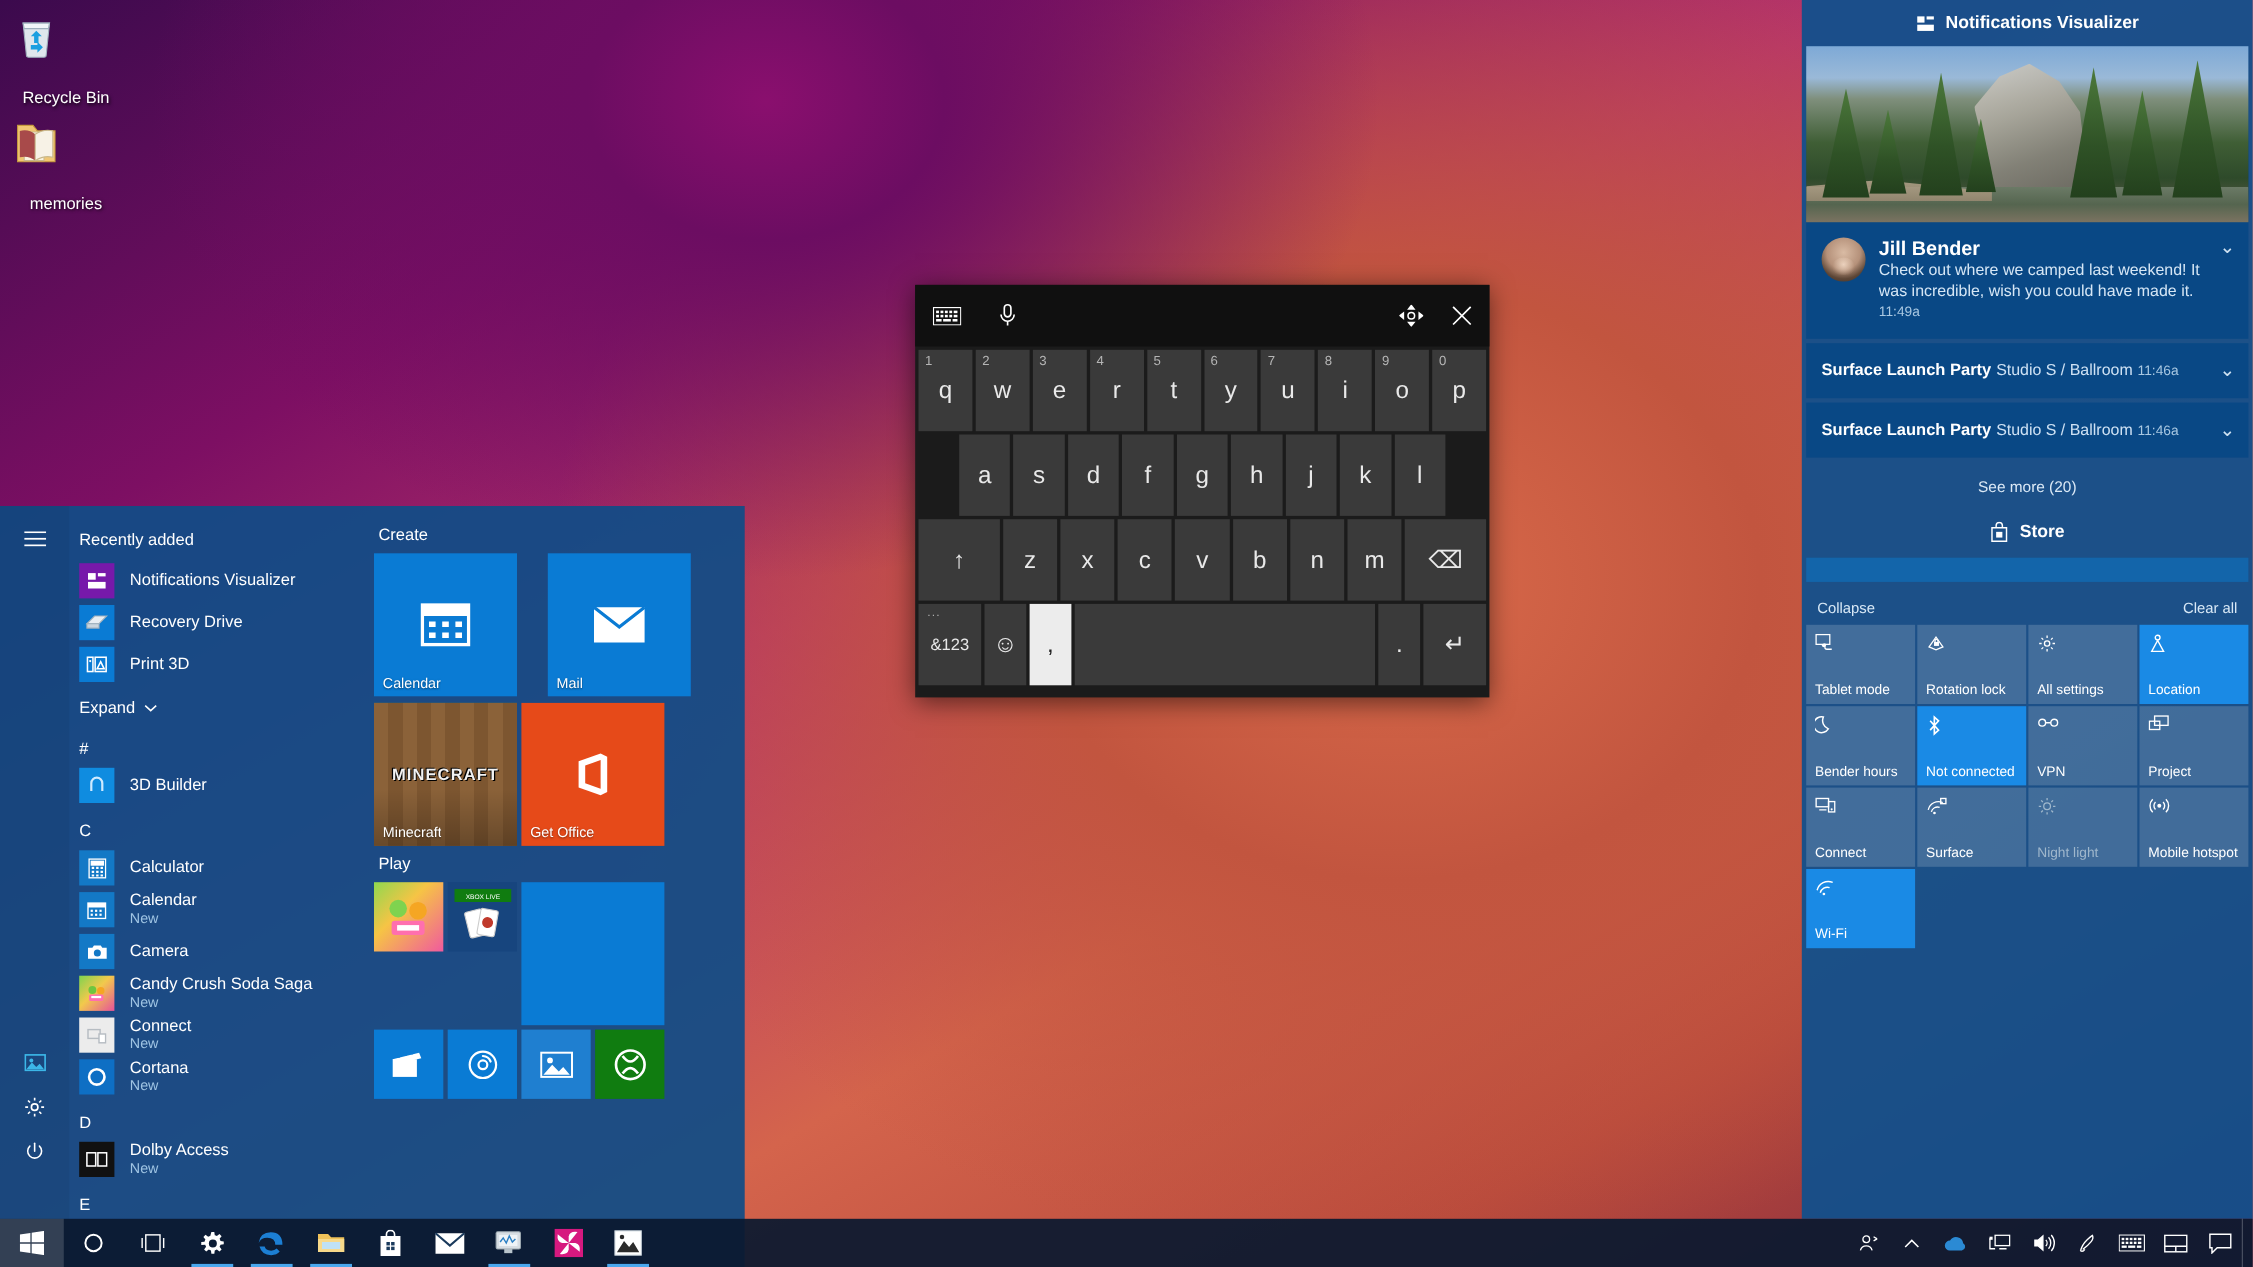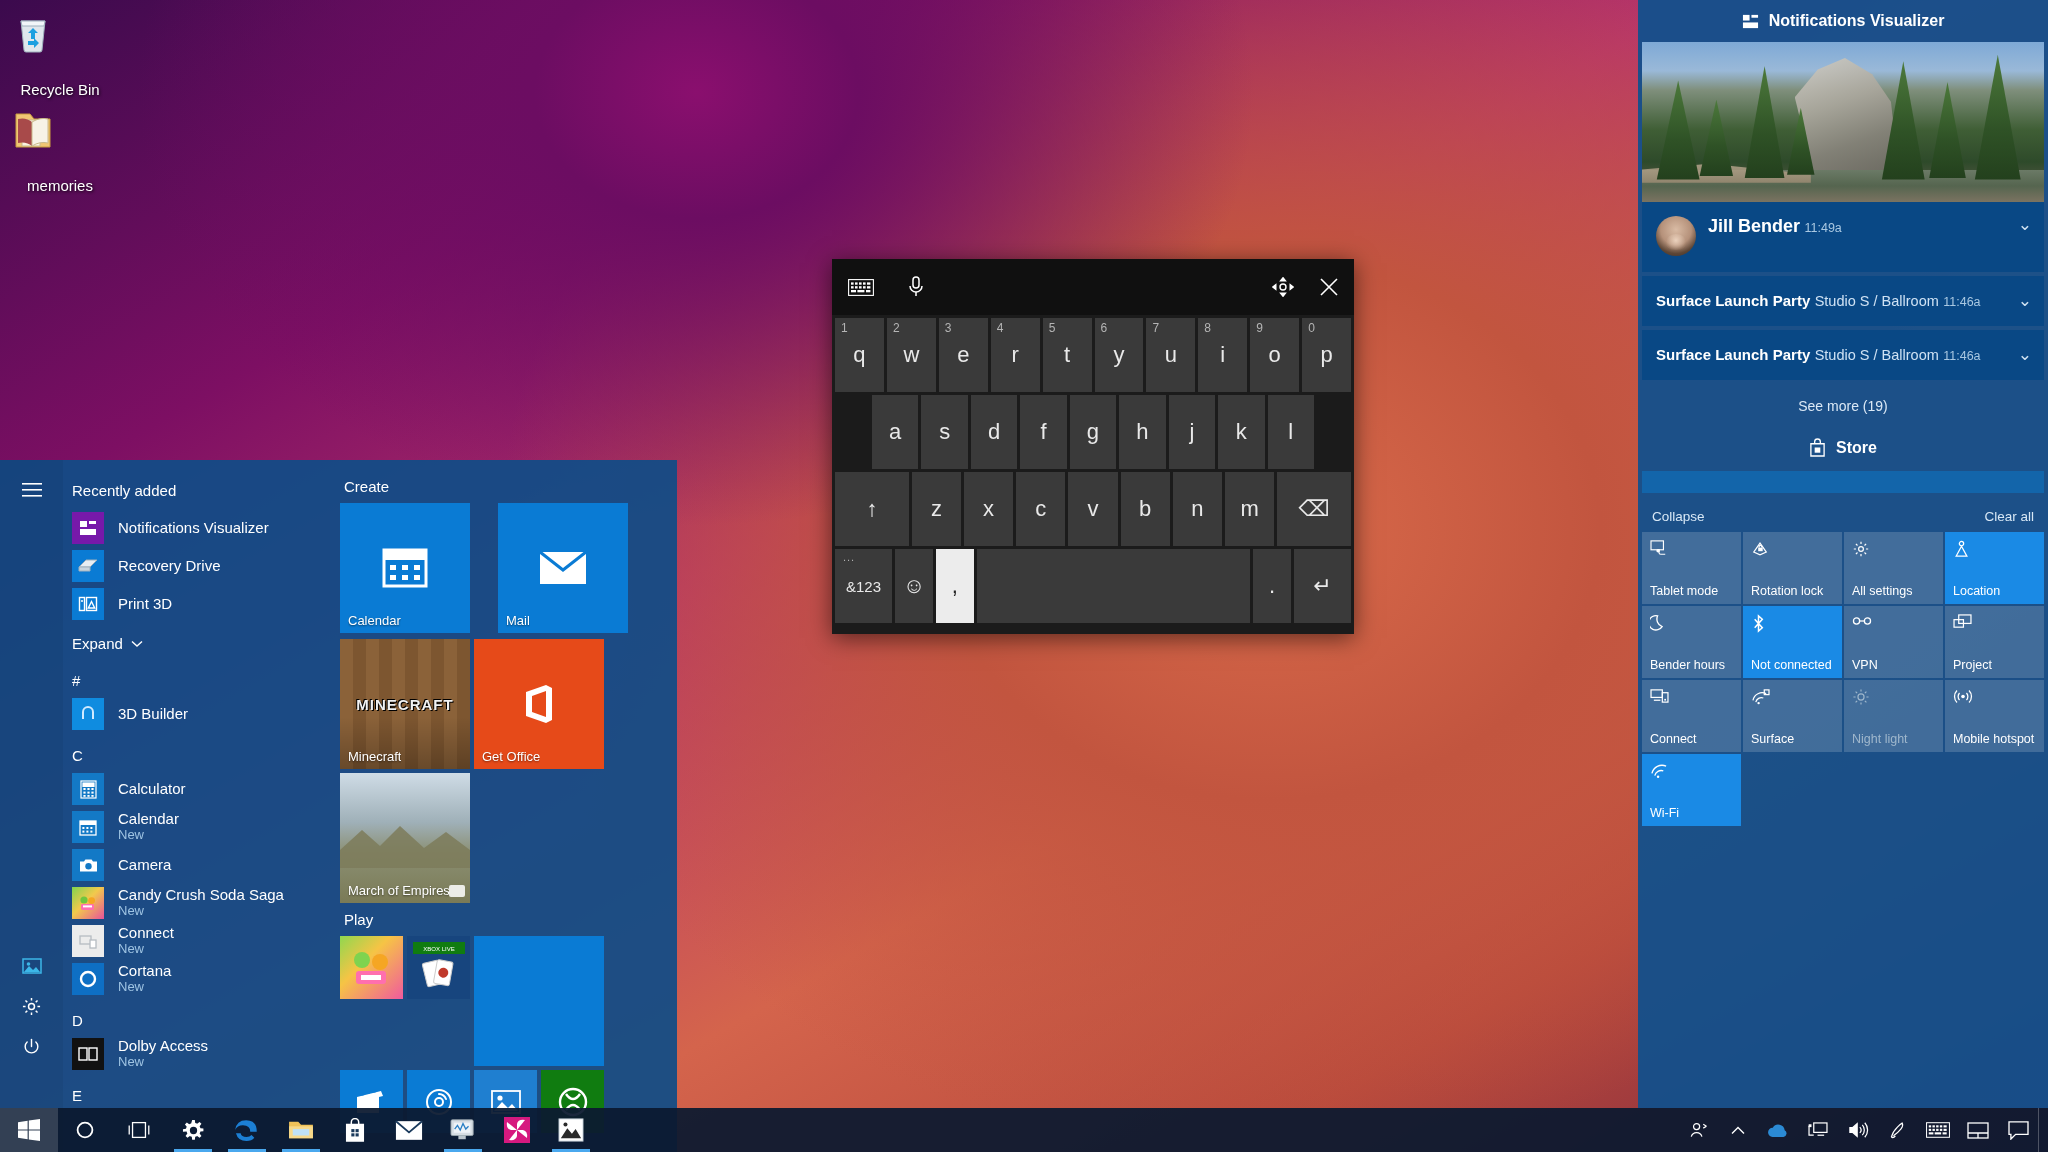--- a/index.html
+++ b/index.html
@@ -514,29 +514,20 @@
         <span class="tile-label">Minecraft</span>
       </div>
       <div class="tile tile-md" style="background:#e64a19;">
         <span>
           <svg width="34" height="42" viewBox="0 0 34 42">
               <path d="M4 9 L24 2 L30 5 v32 l-6 3 L4 33 Z" fill="#fff"></path>
               <path d="M24 8 v26 l-14 -5 v-16 z" fill="#e64a19"></path>
             </svg>
         </span>
         <span class="tile-label">Get Office</span>
-      </div>
-      <div class="tile tile-md" style="background:linear-gradient(180deg,#cfdce6 0%, #9fb0b8 38%, #8b8f72 62%, #7a7a56 100%);">
-        <span>
-          <svg width="130" height="60" viewBox="0 0 130 60">
-              <path d="M0 42 L22 22 L40 38 L60 18 L84 40 L106 24 L130 42 L130 60 L0 60 Z" fill="#7c7b5a" opacity=".85"></path>
-            </svg>
-        </span>
-        <span class="tile-label">March of Empires</span>
-        <span class="tile-badge"></span>
       </div>
     </div>
 
     <div class="tile-group-title">Play</div>
     <div class="tile-grid">
       <div class="sm-col">
         <div class="sm-row">
           <div class="tile tile-sm" style="background:linear-gradient(135deg,#8fd84f,#f6c445 40%,#f05a9e 100%);">
             <svg width="44" height="40" viewBox="0 0 44 40">
                 <circle cx="12" cy="12" r="8" fill="#7fd34f"></circle>
@@ -804,20 +795,21 @@
       <div class="hero-tree" style="left:24%; bottom:15%; width:13%; height:70%;"></div>
       <div class="hero-tree" style="left:35%; bottom:17%; width:9%;  height:42%;"></div>
       <div class="hero-tree" style="left:58%; bottom:14%; width:14%; height:74%;"></div>
       <div class="hero-tree" style="left:70%; bottom:15%; width:12%; height:60%;"></div>
       <div class="hero-tree" style="left:81%; bottom:14%; width:15%; height:78%;"></div>
     </div>
     <div id="toast-body">
       <span class="avatar"></span>
       <span class="toast-txt">
         <span class="toast-title">Jill Bender</span>
+        <span class="toast-msg">Check out where we camped last weekend! It was incredible, wish you could have made it.</span>
         <span class="toast-time">11:49a</span>
       </span>
       <span class="chev">⌄</span>
     </div>
   </div>
 
   <div class="ac-notif">
     <span class="toast-txt">
       <span class="toast-title">Surface Launch Party</span>
       <span class="sub">Studio S / Ballroom</span>
@@ -828,21 +820,21 @@
 
   <div class="ac-notif">
     <span class="toast-txt">
       <span class="toast-title">Surface Launch Party</span>
       <span class="sub">Studio S / Ballroom</span>
       <span class="toast-time">11:46a</span>
     </span>
     <span class="chev">⌄</span>
   </div>
 
-  <div class="see-more">See more (19)</div>
+  <div class="see-more">See more (20)</div>
 
   <div class="ac-group-head">
     <span>
       <svg width="17" height="19" viewBox="0 0 18 20" fill="none" stroke="#fff" stroke-width="1.4">
           <path d="M2 6 h14 v13 H2 Z"></path>
           <path d="M6 6 V4 a3 3 0 0 1 6 0 v2"></path>
           <g fill="#fff" stroke="none">
             <rect x="6" y="10" width="6" height="5.5"></rect>
           </g>
         </svg>

